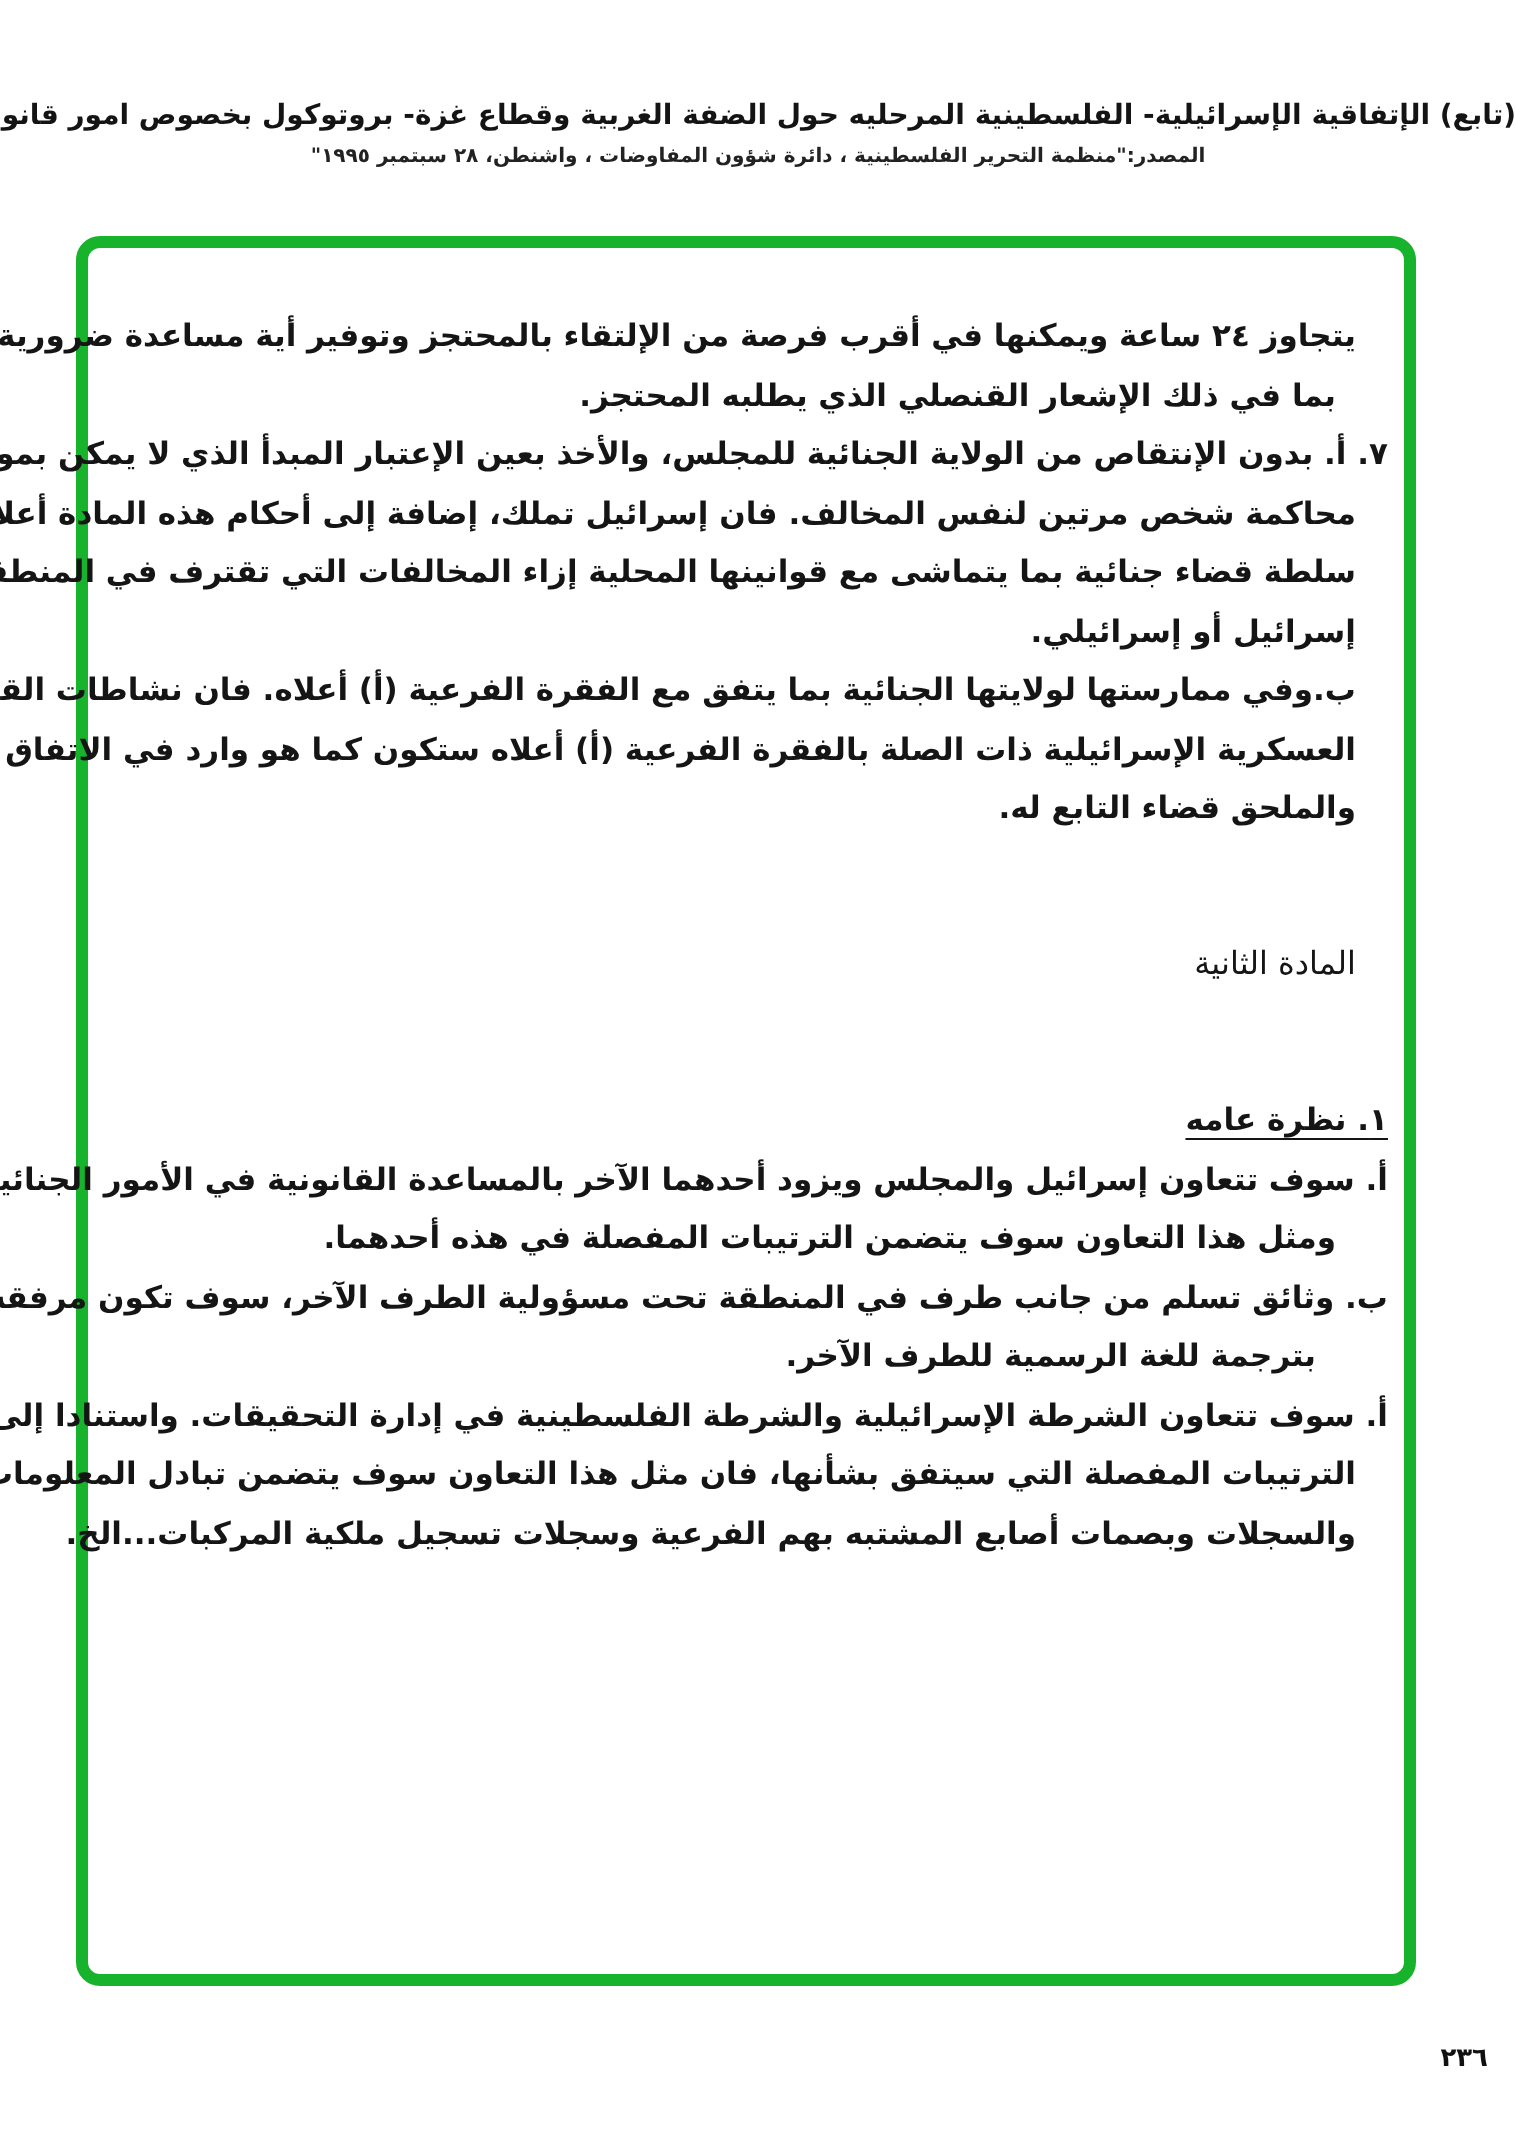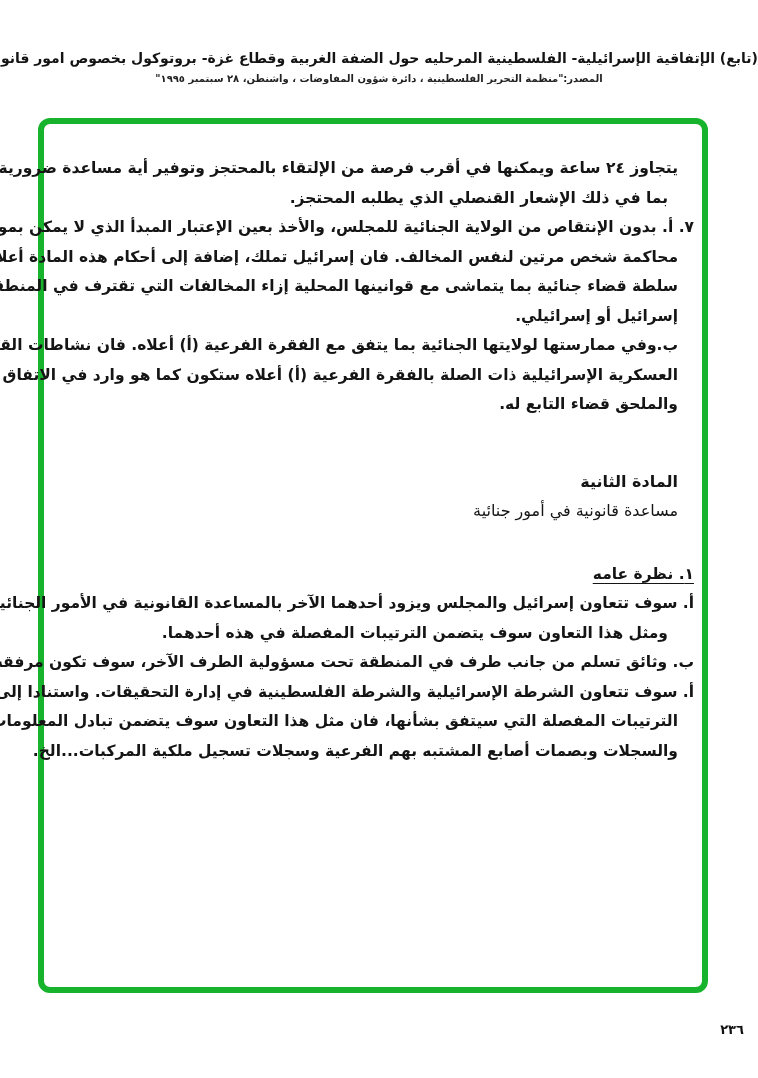--- a/index.html
+++ b/index.html
@@ -56,31 +56,31 @@
   .line {
     text-align: right;
     white-space: nowrap;
   }
   .ind-a { margin-right: 16px; }
   .ind-b { margin-right: 26px; }
   .ind-c { margin-right: 36px; }
   .article-heading {
     margin-top: 47px;
     font-size: 16px;
-    font-weight: 700;
+    font-weight: 400;
   }
   .article-subheading {
     font-weight: 400;
     font-size: 16px;
   }
   .section-heading {
     text-decoration: underline;
     text-underline-offset: 4px;
   }
-  .sec1-gap { margin-top: 34px; }
+  .sec1-gap { margin-top: 50px; }
   .footer-pagenum {
     position: absolute;
     top: 1022px;
     left: 0;
     width: 744px;
     text-align: right;
     font-size: 13px;
     font-weight: 700;
     color: #111111;
     direction: rtl;
@@ -103,26 +103,26 @@
       <div class="line ind-b">بما في ذلك الإشعار القنصلي الذي يطلبه المحتجز.</div>
       <div class="line">٧. أ. بدون الإنتقاص من الولاية الجنائية للمجلس، والأخذ بعين الإعتبار المبدأ الذي لا يمكن بموجبه</div>
       <div class="line ind-a">محاكمة شخص مرتين لنفس المخالف. فان إسرائيل تملك، إضافة إلى أحكام هذه المادة أعلاه،</div>
       <div class="line ind-a">سلطة قضاء جنائية بما يتماشى مع قوانينها المحلية إزاء المخالفات التي تقترف في المنطقة ضد</div>
       <div class="line ind-a">إسرائيل أو إسرائيلي.</div>
       <div class="line ind-a">ب.وفي ممارستها لولايتها الجنائية بما يتفق مع الفقرة الفرعية (أ) أعلاه. فان نشاطات القوات</div>
       <div class="line ind-a">العسكرية الإسرائيلية ذات الصلة بالفقرة الفرعية (أ) أعلاه ستكون كما هو وارد في الاتفاق</div>
       <div class="line ind-a">والملحق قضاء التابع له.</div>
 
       <div class="line ind-a article-heading">المادة الثانية</div>
-      <div class="line ind-a article-subheading">مساعدة قانونية في أمور جنائية</div>
 
       <div class="line section-heading sec1-gap">١. نظرة عامه</div>
       <div class="line">أ. سوف تتعاون إسرائيل والمجلس ويزود أحدهما الآخر بالمساعدة القانونية في الأمور الجنائية.</div>
       <div class="line ind-b">ومثل هذا التعاون سوف يتضمن الترتيبات المفصلة في هذه أحدهما.</div>
       <div class="line">ب. وثائق تسلم من جانب طرف في المنطقة تحت مسؤولية الطرف الآخر، سوف تكون مرفقة</div>
+      <div class="line ind-c">بترجمة للغة الرسمية للطرف الآخر.</div>
 
       <div class="line">أ. سوف تتعاون الشرطة الإسرائيلية والشرطة الفلسطينية في إدارة التحقيقات. واستنادا إلى</div>
       <div class="line ind-a">الترتيبات المفصلة التي سيتفق بشأنها، فان مثل هذا التعاون سوف يتضمن تبادل المعلومات</div>
       <div class="line ind-a">والسجلات وبصمات أصابع المشتبه بهم الفرعية وسجلات تسجيل ملكية المركبات...الخ.</div>
 
     </div>
   </div>
 
   <div class="footer-pagenum">٢٣٦</div>
 

